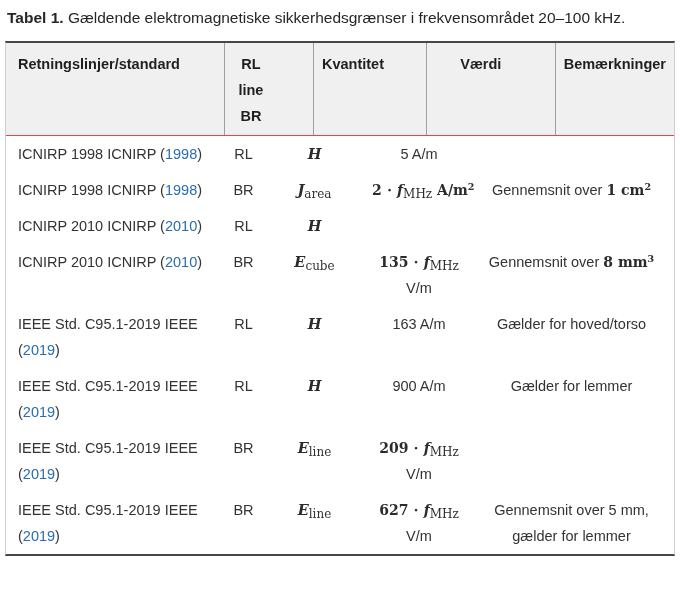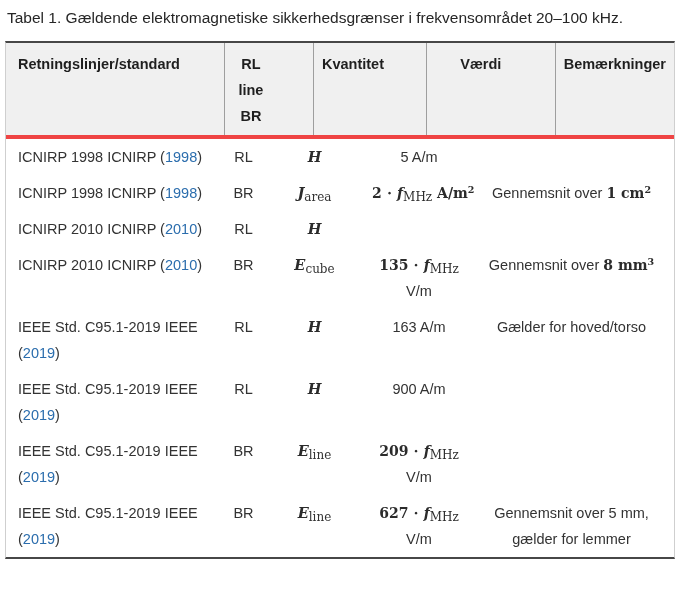--- a/index.html
+++ b/index.html
@@ -13,33 +13,33 @@
     color: #333333;
   }
   .page { padding: 7px 5px 0 5px; }
 
   .table-title {
     font-size: 15.5px;
     line-height: 20px;
     color: #262626;
     margin: 1px 0 13px 2px;
   }
-  .table-title .title-prefix { font-weight: 400; }
+  .table-title .title-prefix { font-weight: 700; }
 
   .emf-table {
     border-top: 2px solid #474747;
     border-bottom: 2px solid #474747;
     border-left: 1px solid #cfcfcf;
     border-right: 1px solid #cfcfcf;
   }
 
   .thead {
     display: flex;
     background: #f0f0f0;
-    border-bottom: 4px solid #ef4444;
+    border-bottom: 1px solid #ef4444;
     gap: 36px;
   }
   .th {
     box-sizing: border-box;
     padding: 8px 8px 6px 8px;
     font-weight: 700;
     font-size: 14.5px;
     line-height: 26px;
     color: #1f1f1f;
     text-align: center;
@@ -144,20 +144,23 @@
     <div class="td col-value cell-value"><span class="value-plain">163 A/m</span></div>
     <div class="td col-remark cell-remark">
             <div class="remark-line"><span>Gælder for hoved/torso</span></div>
           </div>
   </div>
         <div class="tr">
     <div class="td col-standard"><span class="std-pre">IEEE Std. C95.1-2019 IEEE (</span><a class="year-link std-link" href="#">2019</a><span class="std-post">)</span></div>
     <div class="td col-type cell-type">RL</div>
     <div class="td col-qty"><span class="qty-sym">H</span><sub class="qty-sub"></sub></div>
     <div class="td col-value cell-value"><span class="value-plain">900 A/m</span></div>
+    <div class="td col-remark cell-remark">
+            <div class="remark-line"><span>Gælder for lemmer</span></div>
+          </div>
   </div>
         <div class="tr">
     <div class="td col-standard"><span class="std-pre">IEEE Std. C95.1-2019 IEEE (</span><a class="year-link std-link" href="#">2019</a><span class="std-post">)</span></div>
     <div class="td col-type cell-type">BR</div>
     <div class="td col-qty"><span class="qty-sym">E</span><sub class="qty-sub">line</sub></div>
     <div class="td col-value cell-value"><span class="math value-math"><span>209</span> <span>⋅</span> <span class="math-var">f</span><sub class="math-sub">MHz</sub></span><span class="unit-plain">V/m</span></div>
   </div>
         <div class="tr">
     <div class="td col-standard"><span class="std-pre">IEEE Std. C95.1-2019 IEEE (</span><a class="year-link std-link" href="#">2019</a><span class="std-post">)</span></div>
     <div class="td col-type cell-type">BR</div>

